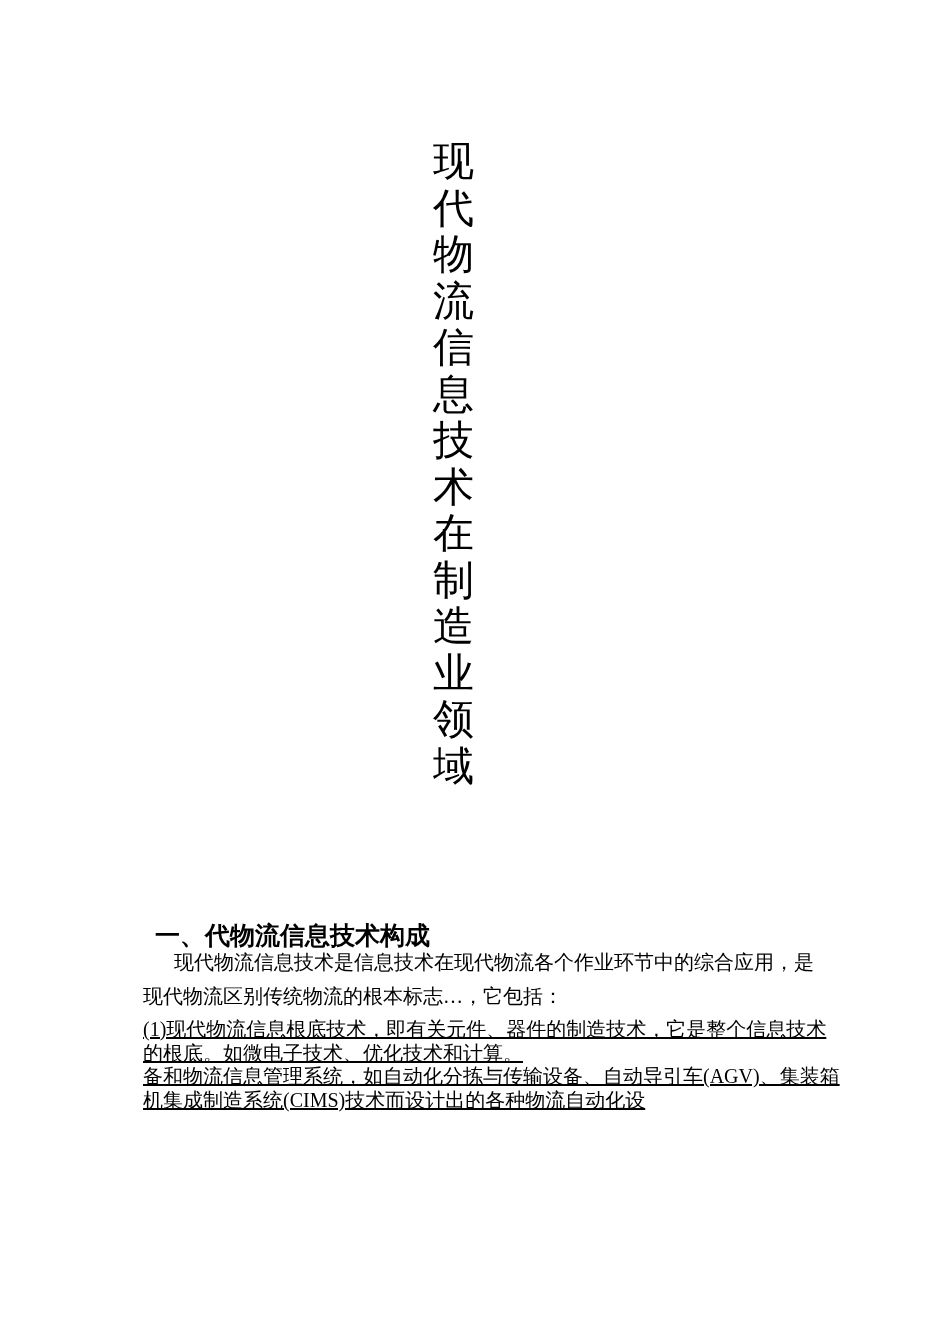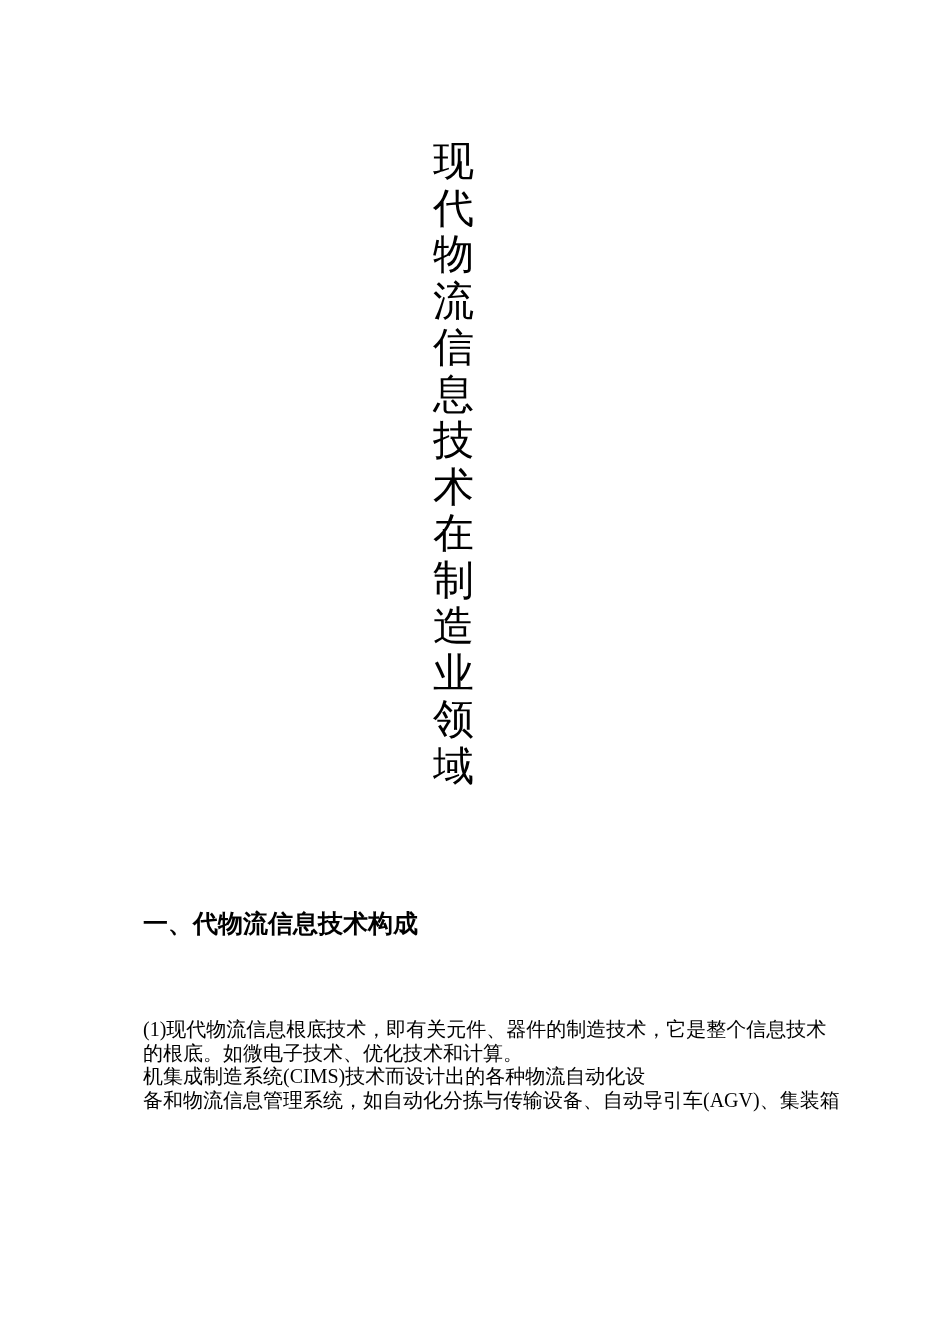--- a/index.html
+++ b/index.html
@@ -29,21 +29,21 @@
     font-family: "Liberation Serif", serif;
   }
   .title-char {
     display: block;
   }
   
   .heading {
     position: absolute;
     top: 906px;
     left: 143px;
-    margin: 0;
+    margin: 12px;
     font-size: 25px;
     line-height: 34px;
     font-weight: 700;
     font-family: "Liberation Sans", sans-serif;
     white-space: nowrap;
   }
   
   .intro {
     position: absolute;
     top: 946px;
@@ -56,20 +56,21 @@
     text-indent: 31px;
   }
   
   .list {
     position: absolute;
     top: 1018px;
     left: 143px;
     width: 700px;
     font-size: 20px;
     line-height: 23.7px;
+    text-decoration: underline;
   }
   .line {
     display: block;
     white-space: nowrap;
   }
 </style>
 </head>
 <body>
 
 <div class="page">
@@ -86,21 +87,25 @@
       <div class="title-char">在</div>
       <div class="title-char">制</div>
       <div class="title-char">造</div>
       <div class="title-char">业</div>
       <div class="title-char">领</div>
       <div class="title-char">域</div>
     </div>
 
   <h1 class="heading">一、代物流信息技术构成</h1>
 
+  <div class="intro">
+      <div class="line first">现代物流信息技术是信息技术在现代物流各个作业环节中的综合应用，是</div>
+      <div class="line">现代物流区别传统物流的根本标志…，它包括：</div>
+    </div>
 
   <div class="list">
       <div class="line">(1)现代物流信息根底技术，即有关元件、器件的制造技术，它是整个信息技术</div>
       <div class="line">的根底。如微电子技术、优化技术和计算。</div>
+      <div class="line">备和物流信息管理系统，如自动化分拣与传输设备、自动导引车(AGV)、集装箱</div>
       <div class="line">机集成制造系统(CIMS)技术而设计出的各种物流自动化设</div>
-      <div class="line">备和物流信息管理系统，如自动化分拣与传输设备、自动导引车(AGV)、集装箱</div>
     </div>
 
 </div>
 
 </body></html>

